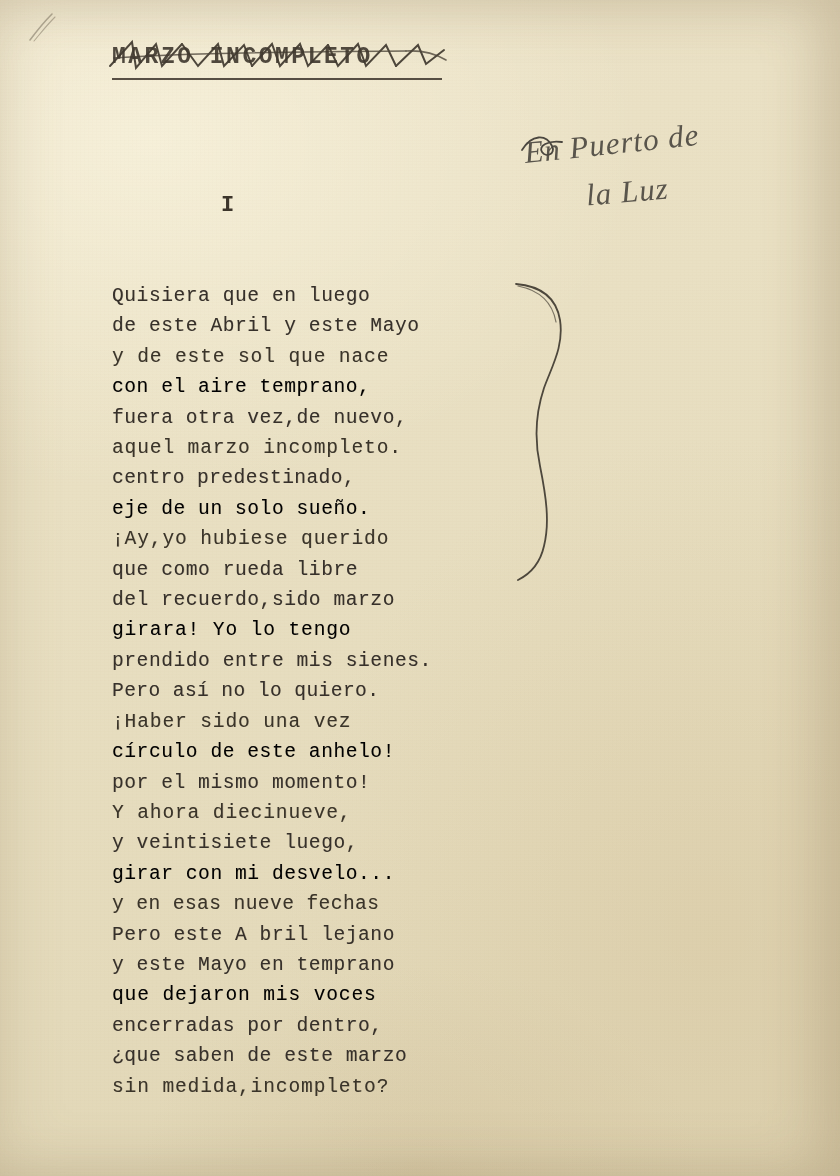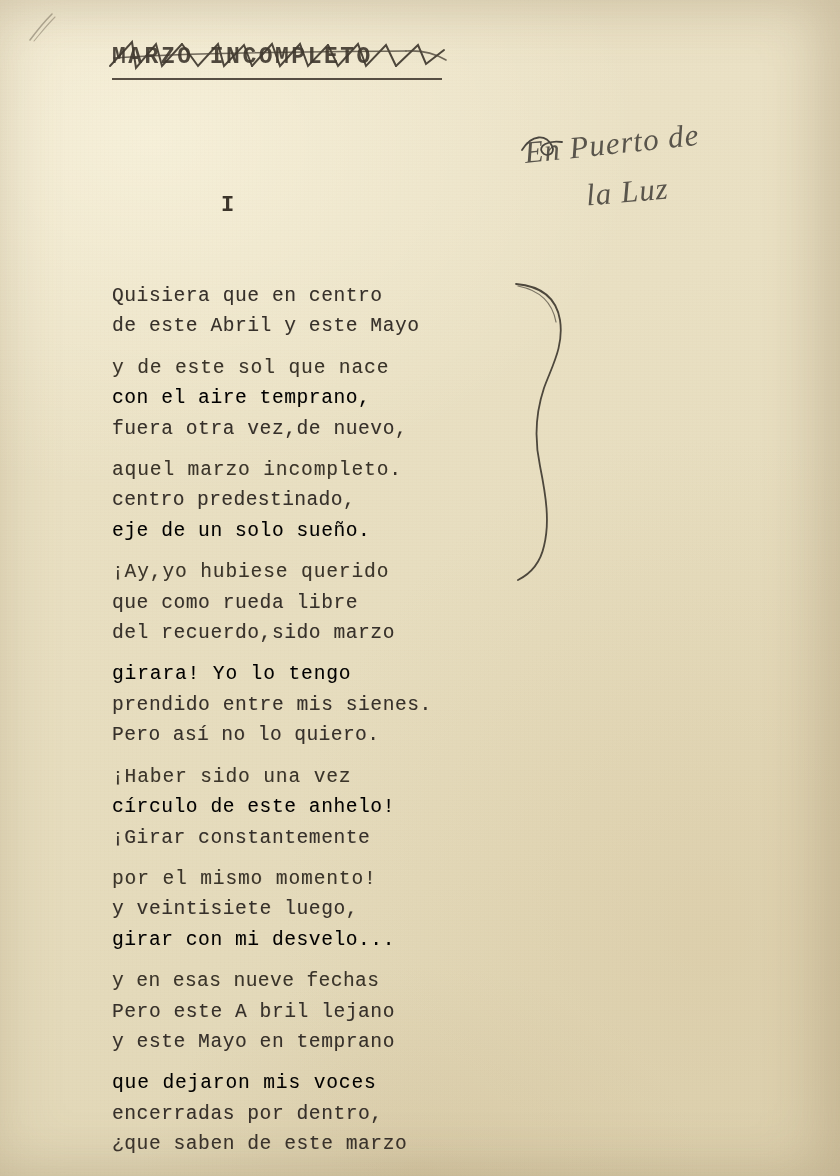--- a/index.html
+++ b/index.html
@@ -137,21 +137,21 @@
   .poem-line {
     font-family: "Liberation Mono", monospace;
     font-size: 19.5px;
     line-height: 30.4px;
     letter-spacing: 0.6px;
     color: #36302a;
     white-space: pre;
     text-shadow: 0.4px 0.3px 0 rgba(60,52,42,0.28);
   }
   
-  .poem-line:nth-child(3n) { letter-spacing: 0.9px; color: #3a3429; margin-top: 11px; }
+  .poem-line:nth-child(3n) { letter-spacing: 0.9px; color: #3a3429; }
   .poem-line:nth-child(4n) { color: #000000; }
   .poem-line:nth-child(7n) { letter-spacing: 0.45px; }
 
   
   .stanza-bracket {
     position: absolute;
     left: 500px;
     top: 270px;
     width: 90px;
     height: 320px;
@@ -194,38 +194,38 @@
 </div>
 
 <div class="section-numeral">I</div>
 
 <svg class="stanza-bracket" viewBox="0 0 90 320">
   <path d="M16 14 C40 16, 56 26, 60 50 C64 76, 52 96, 44 118 C36 142, 34 168, 40 196 C46 226, 50 252, 44 276 C40 294, 30 304, 18 310" stroke="#4d473c" stroke-width="1.8" fill="none" stroke-linecap="round"></path>
   <path d="M18 16 C38 20, 52 30, 56 52" stroke="#4d473c" stroke-width="1.2" fill="none" stroke-linecap="round" opacity="0.7"></path>
 </svg>
 
 <div class="poem">
-  <div class="poem-line">Quisiera que en centro</div>
+  <div class="poem-line">Quisiera que en luego</div>
   <div class="poem-line">de este Abril y este Mayo</div>
   <div class="poem-line">y de este sol que nace</div>
   <div class="poem-line">con el aire temprano,</div>
   <div class="poem-line">fuera otra vez,de nuevo,</div>
   <div class="poem-line">aquel marzo incompleto.</div>
   <div class="poem-line">centro predestinado,</div>
   <div class="poem-line">eje de un solo sueño.</div>
   <div class="poem-line">¡Ay,yo hubiese querido</div>
   <div class="poem-line">que como rueda libre</div>
   <div class="poem-line">del recuerdo,sido marzo</div>
   <div class="poem-line">girara! Yo lo tengo</div>
   <div class="poem-line">prendido entre mis sienes.</div>
   <div class="poem-line">Pero así no lo quiero.</div>
   <div class="poem-line">¡Haber sido una vez</div>
   <div class="poem-line">círculo de este anhelo!</div>
-  <div class="poem-line">¡Girar constantemente</div>
   <div class="poem-line">por el mismo momento!</div>
+  <div class="poem-line">Y ahora diecinueve,</div>
   <div class="poem-line">y veintisiete luego,</div>
   <div class="poem-line">girar con mi desvelo...</div>
   <div class="poem-line">y en esas nueve fechas</div>
   <div class="poem-line">Pero este A bril lejano</div>
   <div class="poem-line">y este Mayo en temprano</div>
   <div class="poem-line">que dejaron mis voces</div>
   <div class="poem-line">encerradas por dentro,</div>
   <div class="poem-line">¿que saben de este marzo</div>
   <div class="poem-line">sin medida,incompleto?</div>
 </div>

